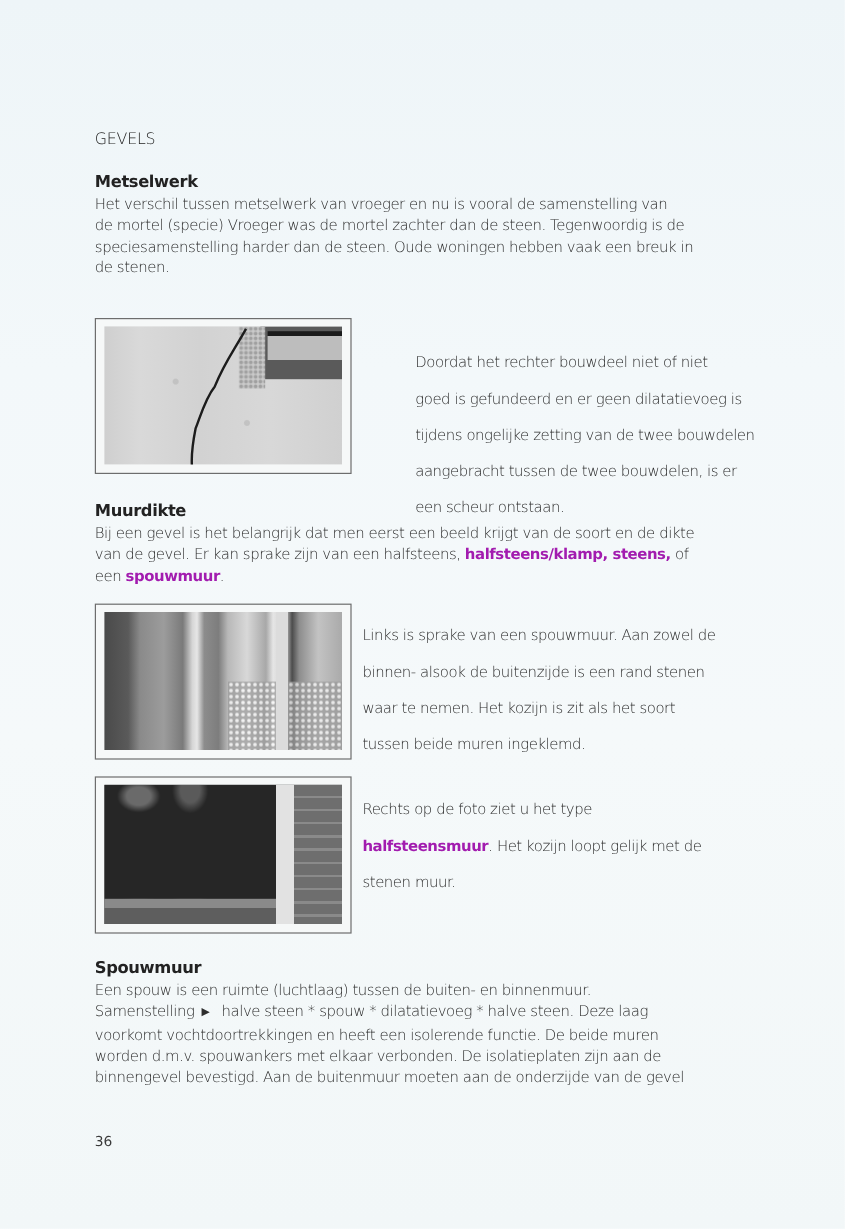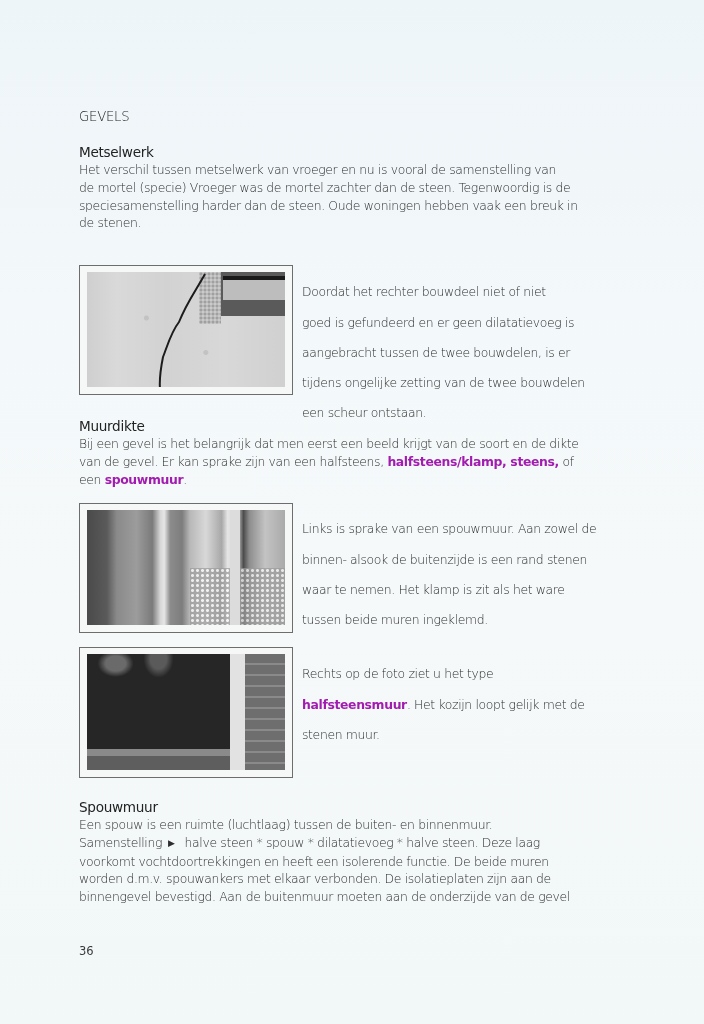--- a/index.html
+++ b/index.html
@@ -30,21 +30,21 @@
     .section-title {
       position: absolute;
       left: 79px;
       top: 108px;
       font-size: 13.2px;
       letter-spacing: -0.2px;
       color: #222;
     }
     .heading {
       font-size: 13.6px;
-      font-weight: normal;
+      font-weight: bold;
       color: #222;
       letter-spacing: -0.3px;
       line-height: 18px;
     }
     .block {
       position: absolute;
       left: 79px;
       width: 560px;
     }
     .block p {
@@ -188,25 +188,25 @@
   <div class="figure" style="top:265px; height:130px;">
     <div class="photo photo-crack">
       <div class="window-frame"></div>
       <div class="window-glass"></div>
       <div class="debris"></div>
       <svg width="200" height="117" style="position:absolute;left:0;top:0;">
         <path d="M118,2 C108,20 100,30 92,50 C84,60 80,75 76,85 C74,95 72,105 73,117" stroke="#1c1c1c" stroke-width="2" fill="none"></path>
       </svg>
     </div>
   </div>
-  <div class="caption text" style="top:271px;">
+  <div class="caption text" style="top:281px;margin-left:44px;">
     <p>Doordat het rechter bouwdeel niet of niet</p>
     <p>goed is gefundeerd en er geen dilatatievoeg is</p>
+    <p>tijdens ongelijke zetting van de twee bouwdelen</p>
     <p>aangebracht tussen de twee bouwdelen, is er</p>
-    <p>tijdens ongelijke zetting van de twee bouwdelen</p>
     <p>een scheur ontstaan.</p>
   </div>
 
   <div class="block" style="top:417px;">
     <div class="heading">Muurdikte</div>
     <div class="text">
       <p>Bij een gevel is het belangrijk dat men eerst een beeld krijgt van de soort en de dikte</p>
       <p><span>van de gevel. Er kan sprake zijn van een halfsteens, </span><b>halfsteens/klamp, steens,</b><span> of</span></p>
       <p><span>een </span><b>spouwmuur</b><span>.</span></p>
     </div>
@@ -214,21 +214,21 @@
 
   <div class="figure" style="top:503px; height:130px;">
     <div class="photo photo-spouw">
       <div class="snow"></div>
       <div class="mullion"></div>
     </div>
   </div>
   <div class="caption text" style="top:508px;">
     <p>Links is sprake van een spouwmuur. Aan zowel de</p>
     <p>binnen- alsook de buitenzijde is een rand stenen</p>
-    <p>waar te nemen. Het klamp is zit als het ware</p>
+    <p>waar te nemen. Het kozijn is zit als het soort</p>
     <p>tussen beide muren ingeklemd.</p>
   </div>
 
   <div class="figure" style="top:647px; height:131px;">
     <div class="photo photo-half">
       <div class="glass"></div>
       <div class="sill"></div>
       <div class="frame-post"></div>
       <div class="bricks"></div>
     </div>

